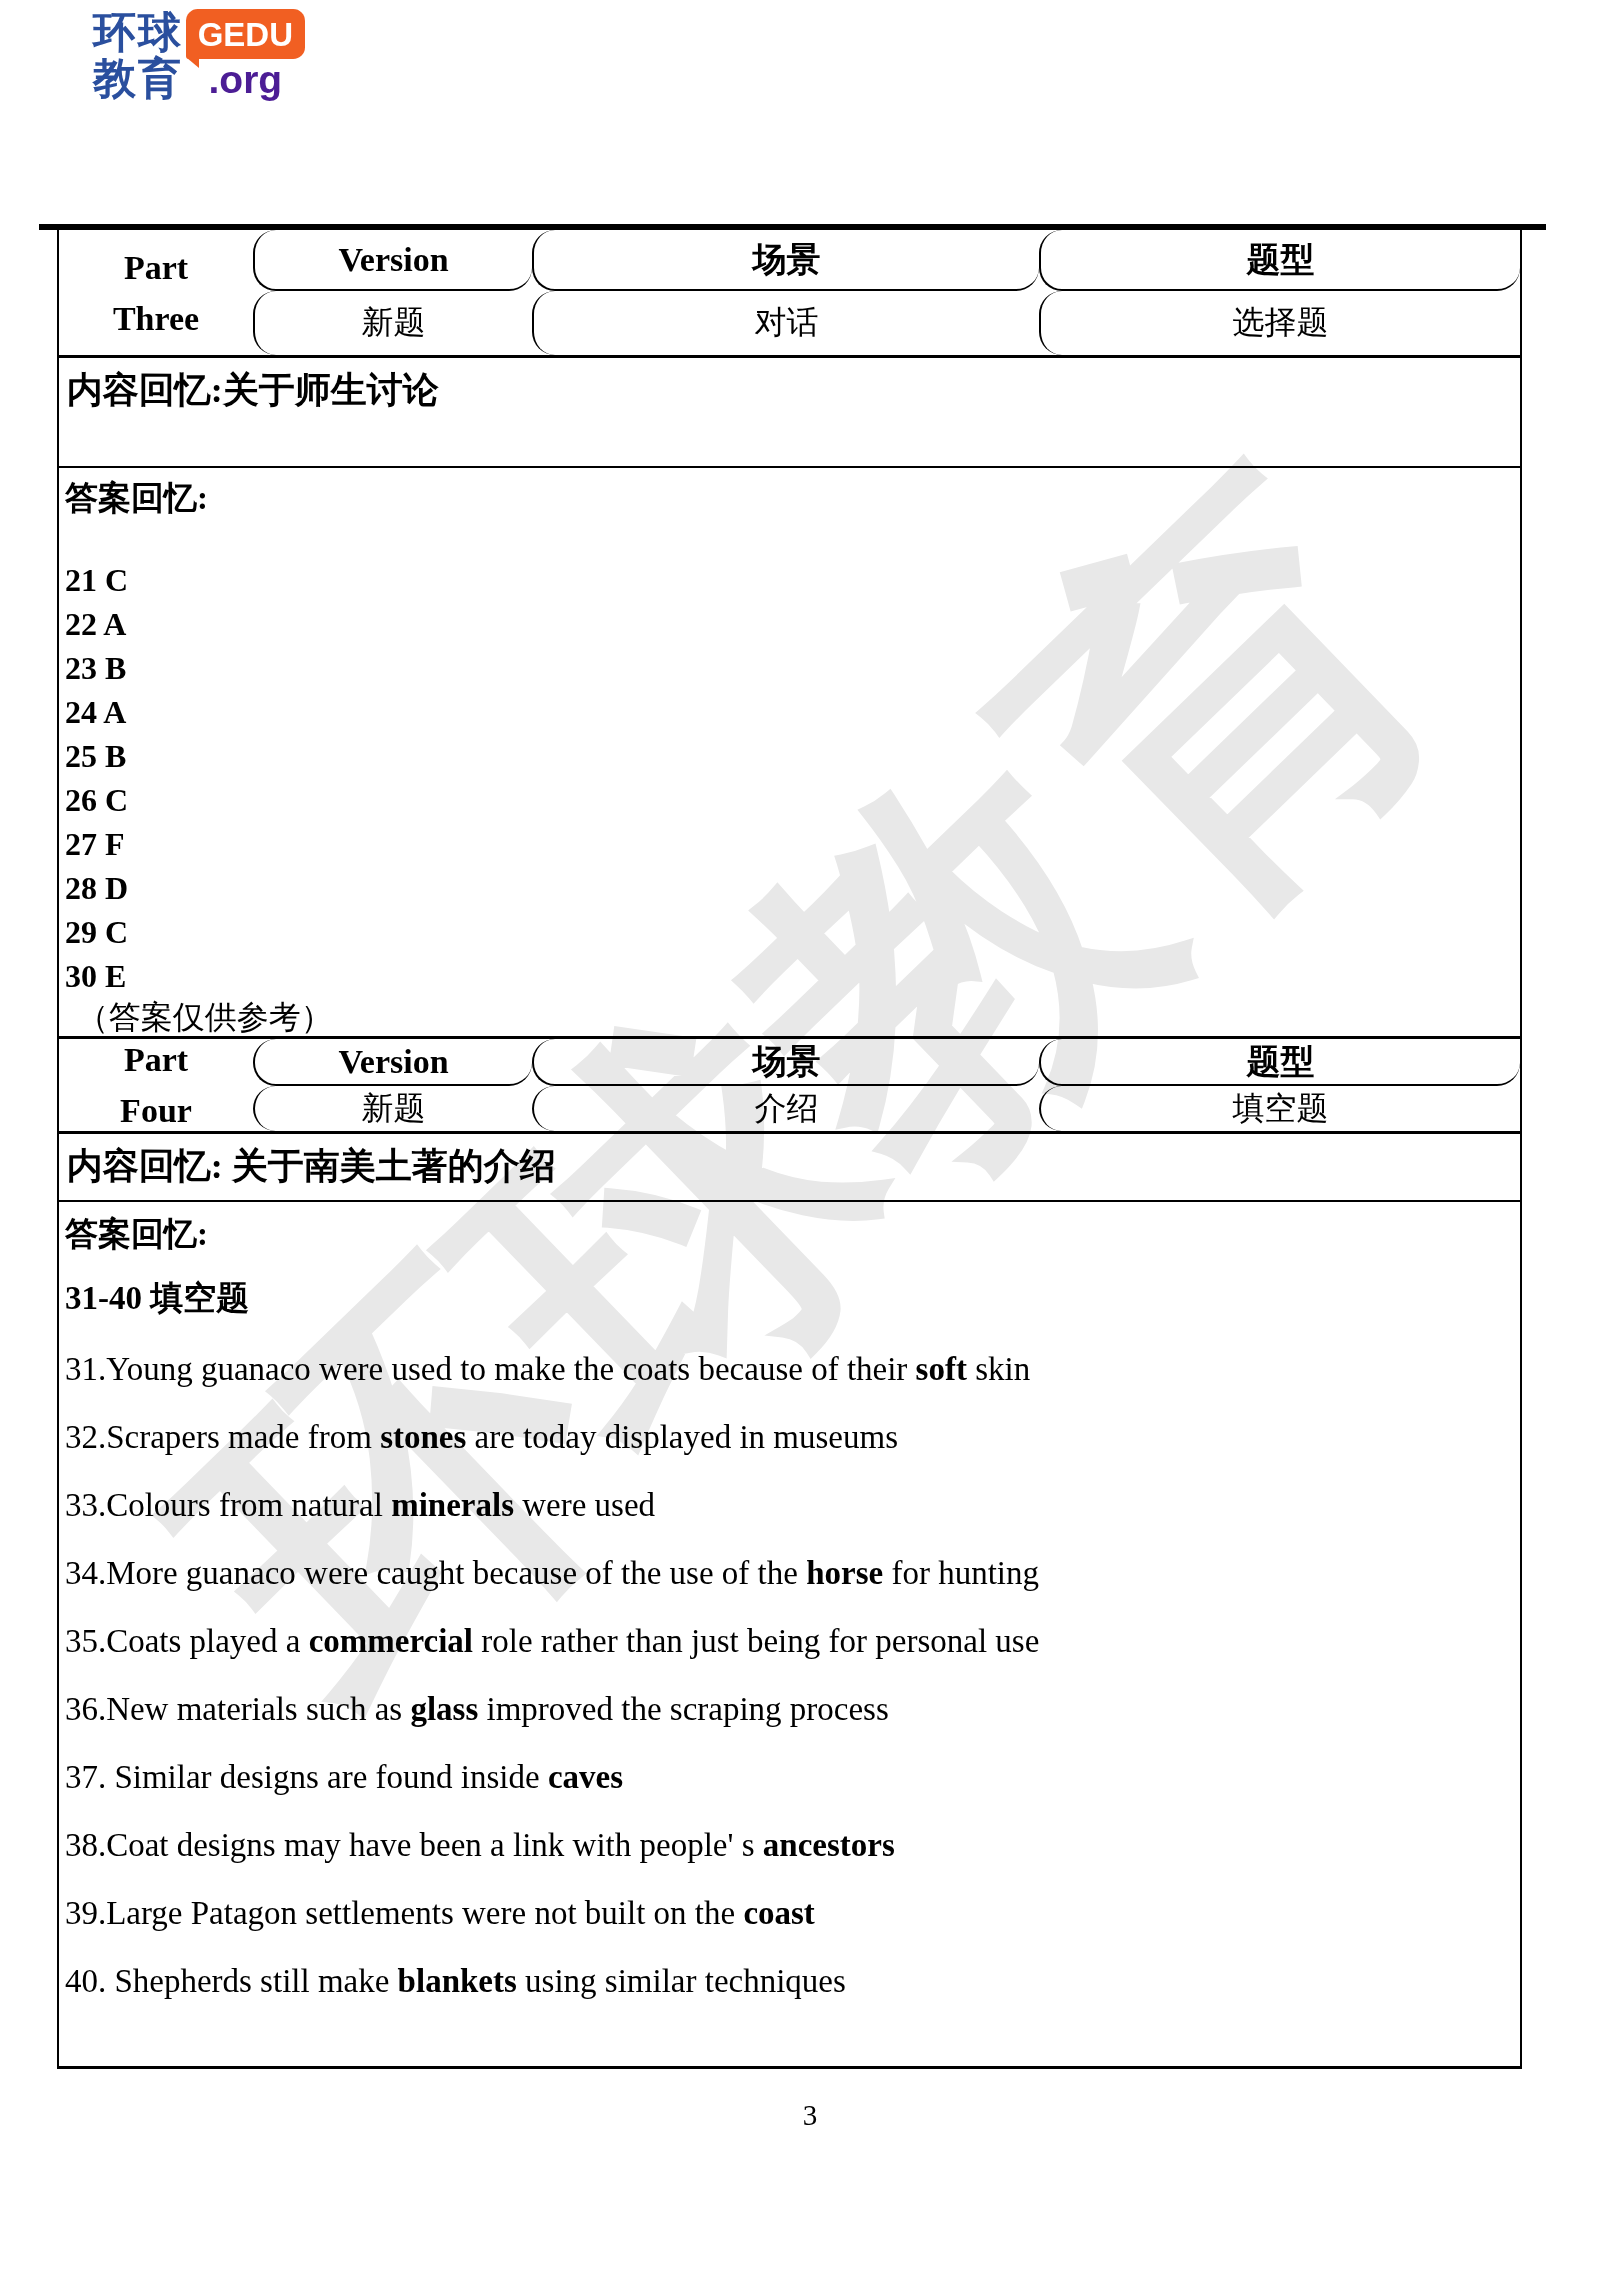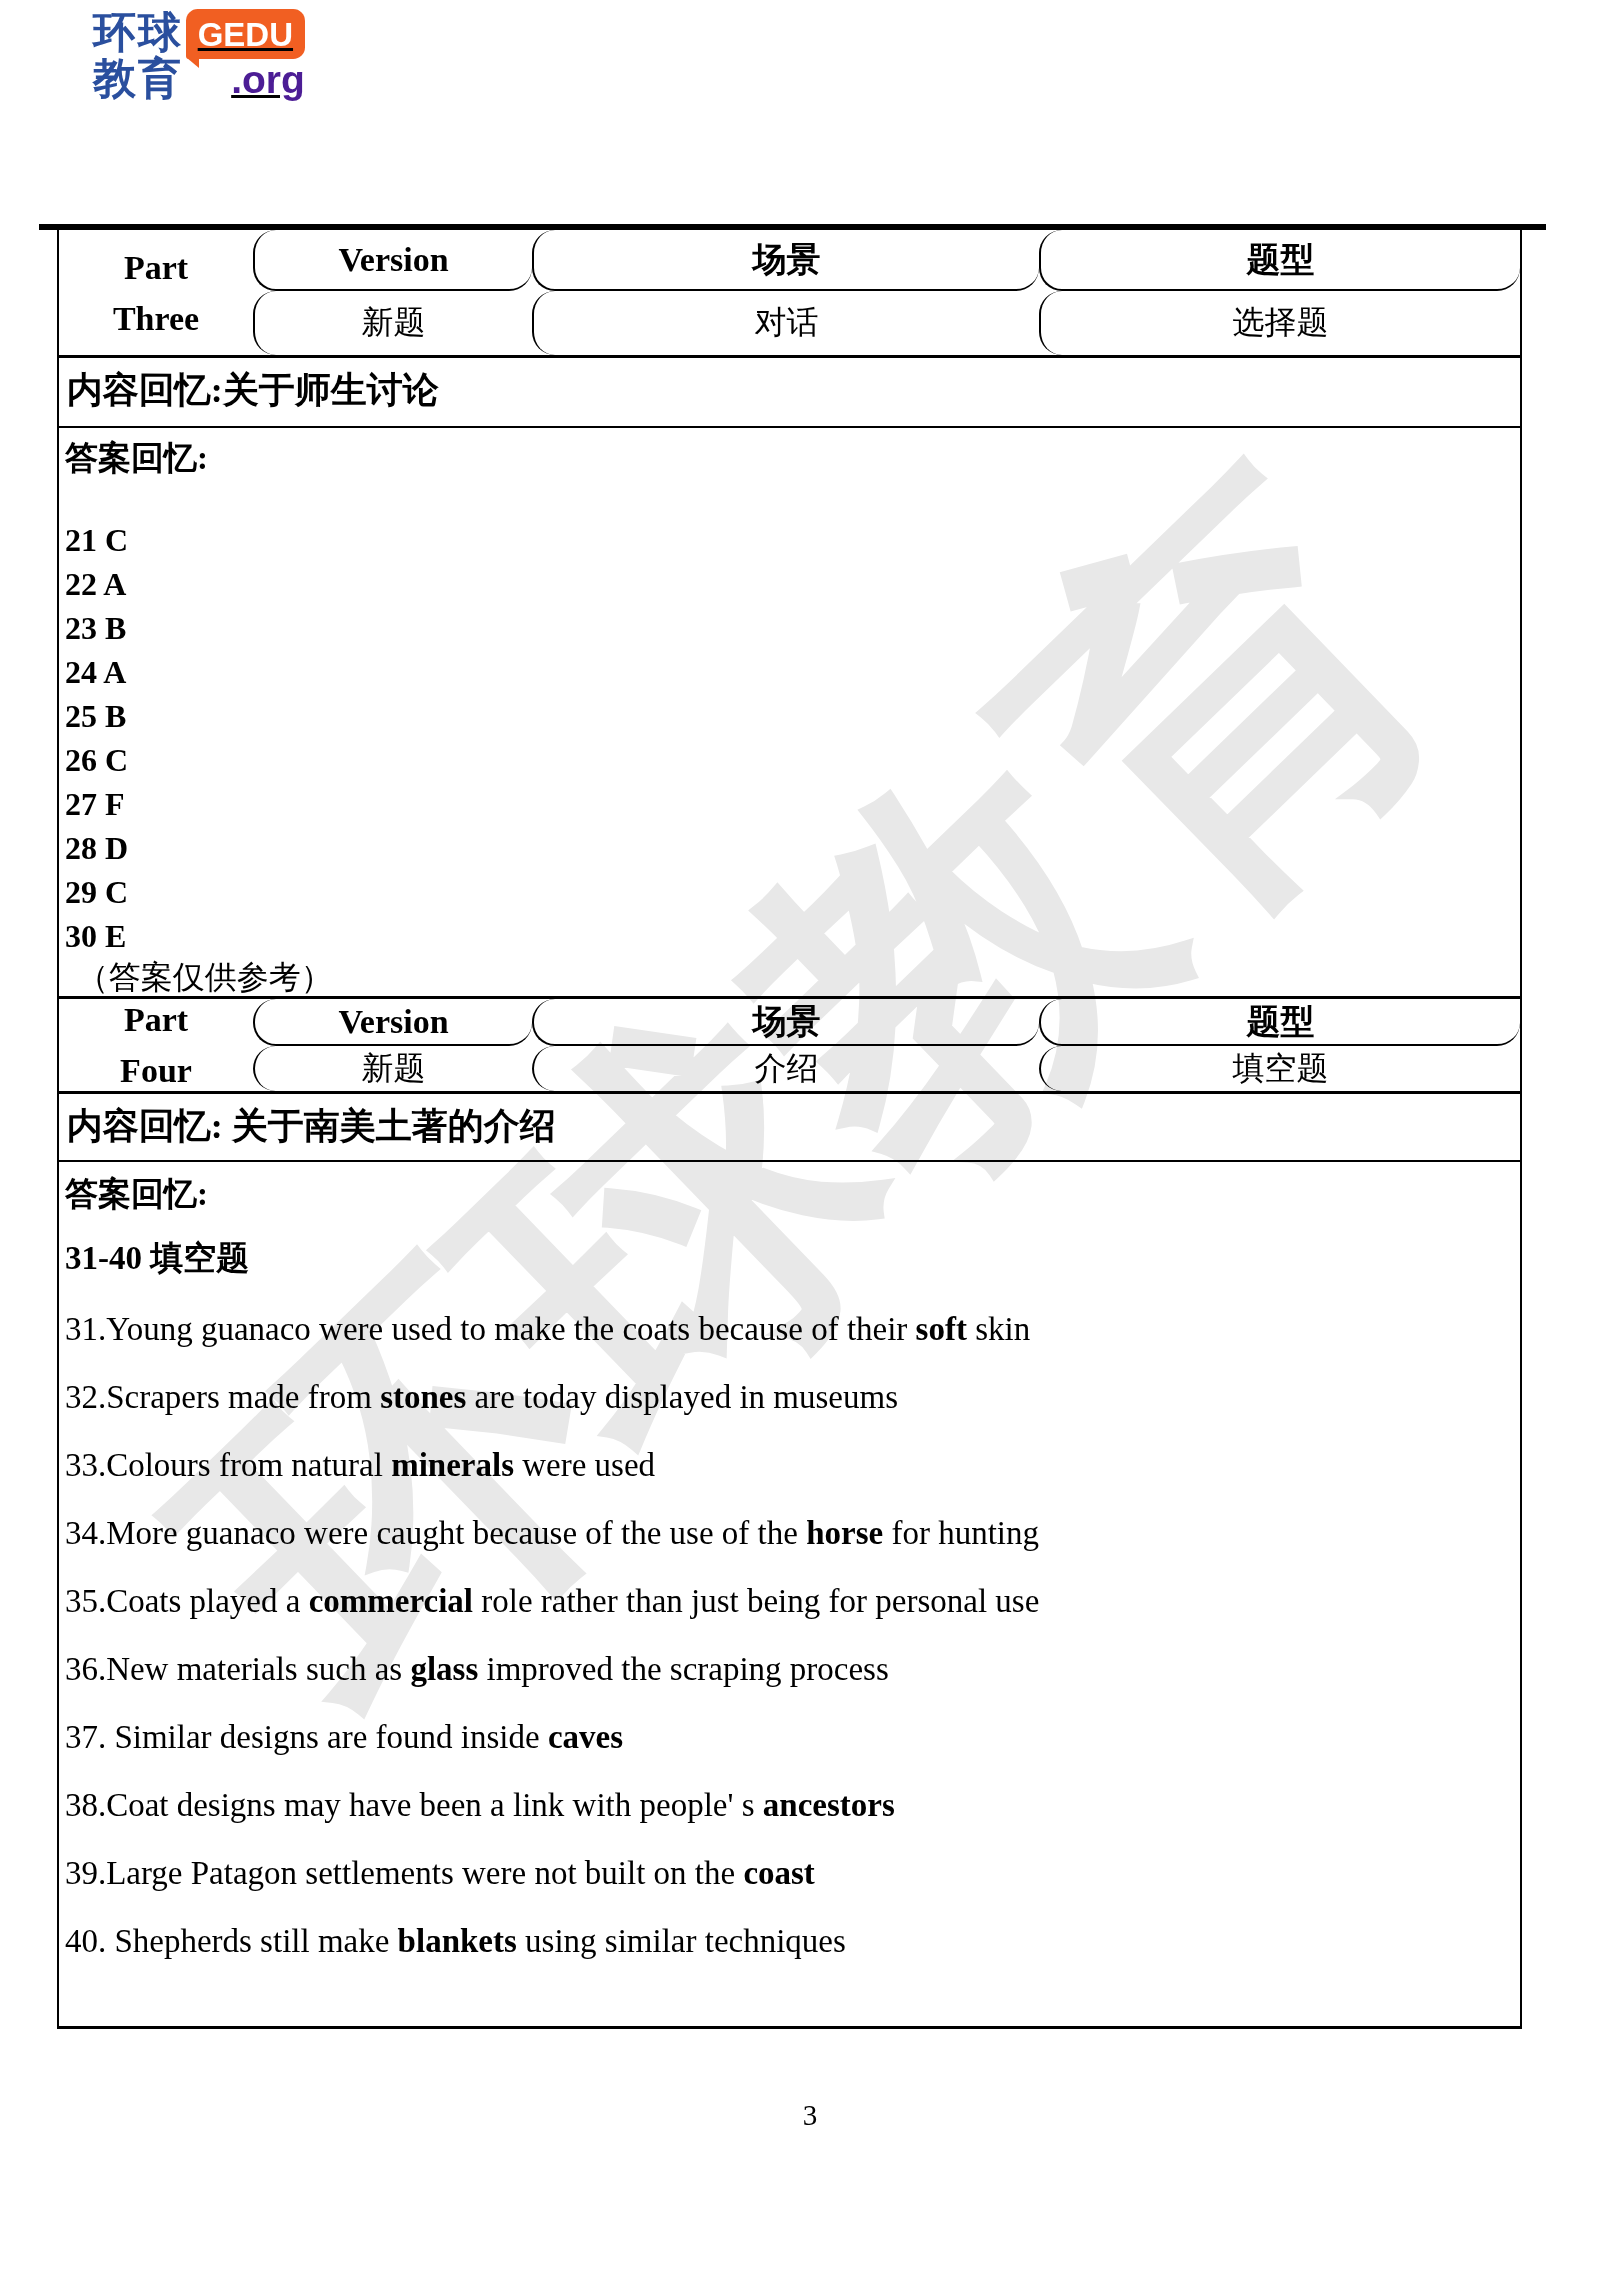--- a/index.html
+++ b/index.html
@@ -43,23 +43,22 @@
     color:#2a4f9e;
     font-family:"DejaVu Sans", sans-serif;
     font-weight:bold;
     font-size:43px;
     line-height:46px;
     letter-spacing:2px;
   }
   .logo-right{
     display:flex;
     flex-direction:column;
-    align-items:flex-end;
+    align-items:center;
     margin-left:2.9px;
-    text-decoration:underline;
   }
   .logo-badge{
     position:relative;
     background:#f15f22;
     color:#ffffff;
     font-family:"Liberation Sans", sans-serif;
     font-weight:bold;
     font-size:33px;
     line-height:33px;
     padding:8.8px 11.8px 7.8px 11.8px;
@@ -133,21 +132,21 @@
   .hl{font-weight:bold;font-size:34px;border-bottom:2.9px solid #000;grid-row:1;}
   .hv{font-size:32px;grid-row:2;}
   .c2{grid-column:2;} .c3{grid-column:3;} .c4{grid-column:4;}
   .crow{
     box-sizing:border-box;
     border-bottom:2.9px solid #000;
     font-weight:bold;
     font-size:36px;
     padding:7.8px 9.8px 0 7.8px;
   }
-  .crow-a{height:70px;}
+  .crow-a{height:110px;}
   .crow-b{height:68px;}
   .arow-a{
     box-sizing:border-box;
     height:571px;
     border-bottom:3.9px solid #000;
     padding:7.8px 0 0 5.9px;
   }
   .arow-b{
     box-sizing:border-box;
     height:864px;

